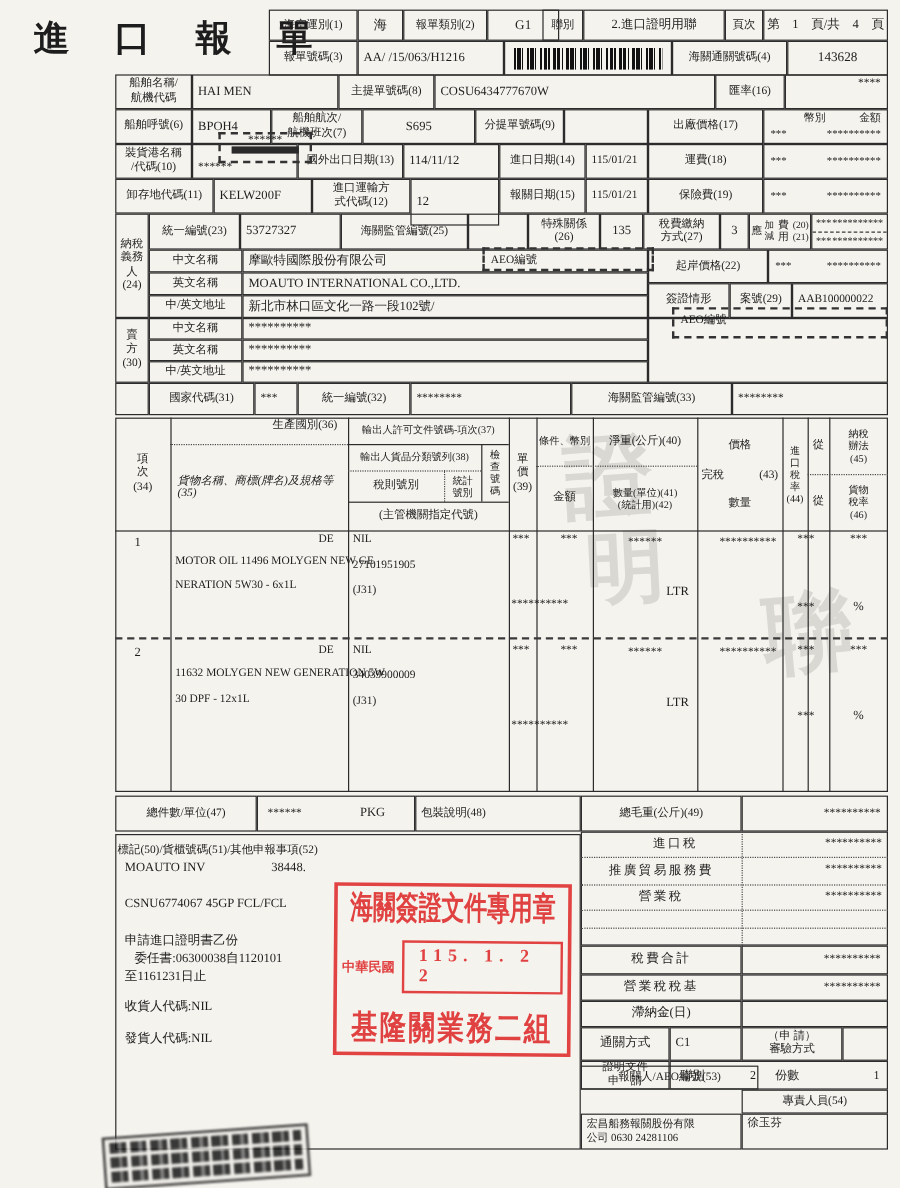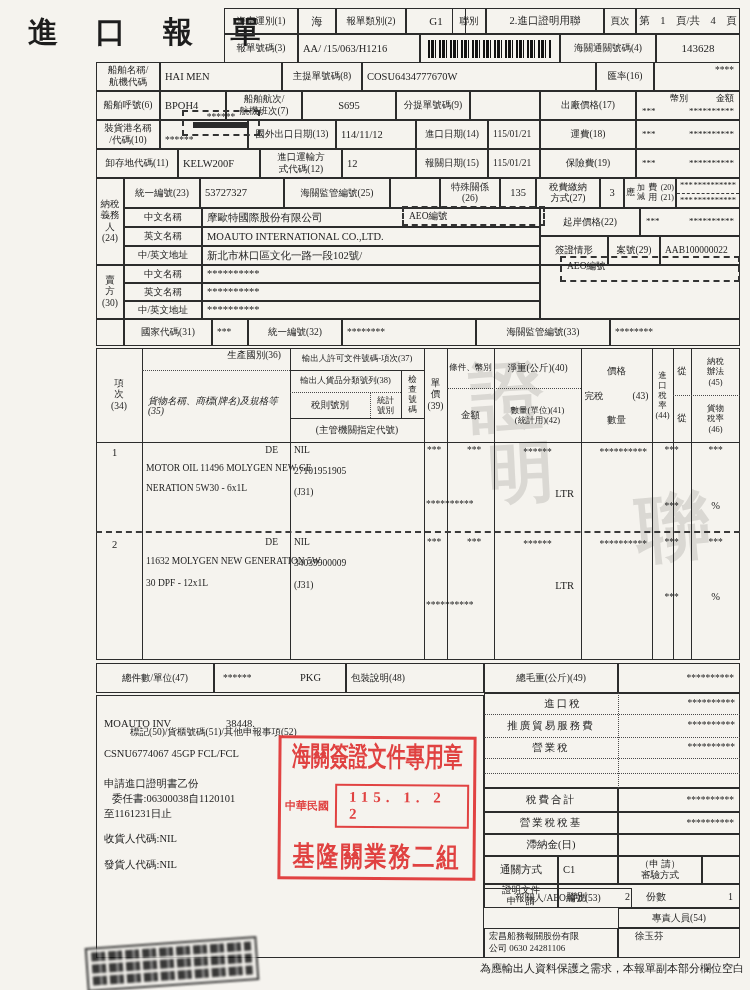--- a/index.html
+++ b/index.html
@@ -103,21 +103,21 @@
     <div class="cell f9" style="left:540px;top:120px;width:96px;height:29px;">運費(18)</div>
     <div class="cell" style="left:636px;top:120px;width:104px;height:29px;justify-content:space-between;padding:0 5px;font-size:9px;">
       <span>***</span>
       <span>**********</span>
     </div>
 
     <div class="cell f9" style="left:96px;top:149px;width:82px;height:29px;">卸存地代碼(11)</div>
     <div class="cell f10 l" style="left:178px;top:149px;width:82px;height:29px;">KELW200F</div>
     <div class="cell f9 pre" style="left:260px;top:149px;width:82px;height:29px;">進口運輸方
 式代碼(12)</div>
-    <div class="cell f10 l" style="left:342px;top:149px;width:74px;height:29px;">12</div>
+    <div class="cell f10 l" style="left:342px;top:149px;width:74px;height:39px;">12</div>
     <div class="cell f9" style="left:416px;top:149px;width:72px;height:29px;">報關日期(15)</div>
     <div class="cell f9 l" style="left:488px;top:149px;width:52px;height:29px;">115/01/21</div>
     <div class="cell f9" style="left:540px;top:149px;width:96px;height:29px;">保險費(19)</div>
     <div class="cell" style="left:636px;top:149px;width:104px;height:29px;justify-content:space-between;padding:0 5px;font-size:9px;">
       <span>***</span>
       <span>**********</span>
     </div>
 
     <div class="dashbox" style="left:182px;top:110px;width:78px;height:26px;flex-direction:column;align-items:center;">
       <span class="f9">******</span>
@@ -323,21 +323,21 @@
       <span>******</span>
       <span class="f10">PKG</span>
     </div>
     <div class="cell f9 l" style="left:346px;top:663px;width:138px;height:30px;">包裝說明(48)</div>
     <div class="cell f9" style="left:484px;top:663px;width:134px;height:30px;">總毛重(公斤)(49)</div>
     <div class="cell f9 r" style="left:618px;top:663px;width:122px;height:30px;">**********</div>
   </div>
 
   <div>
     <div style="position:absolute;left:96px;top:695px;width:388px;height:263px;border:1.5px solid #2c2c2c;box-sizing:border-box;"></div>
-    <span class="tx f9" style="left:98px;top:726px;padding-left:32px;">標記(50)/貨櫃號碼(51)/其他申報事項(52)</span>
+    <span class="tx f9" style="left:98px;top:702px;">標記(50)/貨櫃號碼(51)/其他申報事項(52)</span>
     <span class="tx f10" style="left:104px;top:718px;">MOAUTO INV</span>
     <span class="tx f10" style="left:226px;top:718px;">38448.</span>
     <span class="tx f10" style="left:104px;top:748px;">CSNU6774067 45GP FCL/FCL</span>
     <span class="tx f10" style="left:104px;top:777px;">申請進口證明書乙份</span>
     <span class="tx f10" style="left:112px;top:792px;">委任書:06300038自1120101</span>
     <span class="tx f10" style="left:104px;top:807px;">至1161231日止</span>
     <span class="tx f10" style="left:104px;top:832px;">收貨人代碼:NIL</span>
     <span class="tx f10" style="left:104px;top:858px;">發貨人代碼:NIL</span>
   </div>
 
@@ -380,36 +380,35 @@
       <span style="margin-left:16px;">份數</span>
       <span style="margin-left:62px;">1</span>
     </div>
 
     <div class="cell f9" style="left:484px;top:888px;width:148px;height:20px;">報關人/AEO編號(53)</div>
     <div class="cell f9" style="left:618px;top:908px;width:122px;height:20px;">專責人員(54)</div>
     <div class="cell" style="left:484px;top:928px;width:134px;height:30px;flex-direction:column;align-items:flex-start;padding:2px 4px;font-size:9px;line-height:1.3;">
       <span>宏昌船務報關股份有限</span>
       <span>公司 0630 24281106</span>
     </div>
-    <div class="cell" style="left:618px;top:928px;width:122px;height:30px;flex-direction:column;align-items:flex-start;justify-content:space-between;padding:2px 16px;font-size:9.5px;gap:44px;">
+    <div class="cell" style="left:618px;top:928px;width:122px;height:30px;flex-direction:column;align-items:flex-start;justify-content:space-between;padding:2px 4px;font-size:9.5px;gap:44px;">
       <span>徐玉芬</span>
       <span class="f9">00F30</span>
     </div>
   </div>
 
   <div class="stamp">
     <div class="s-top">海關簽證文件專用章</div>
     <div class="s-mid">
       <span style="font-size:11px;font-weight:bold;white-space:nowrap;">中華民國</span>
       <span class="s-datebox">115. 1. 2 2</span>
     </div>
     <div class="s-bot">基隆關業務二組</div>
   </div>
 
   <div class="smudge">
       <i></i>
       <i></i>
       <i></i>
     </div>
 
-  <div class="tx f11" style="left:0;top:961px;width:744px;text-align:right;">為應輸出人資料保護之需求，本報單副本部分欄位空白</div>
 
 </div>
 
 </body></html>

